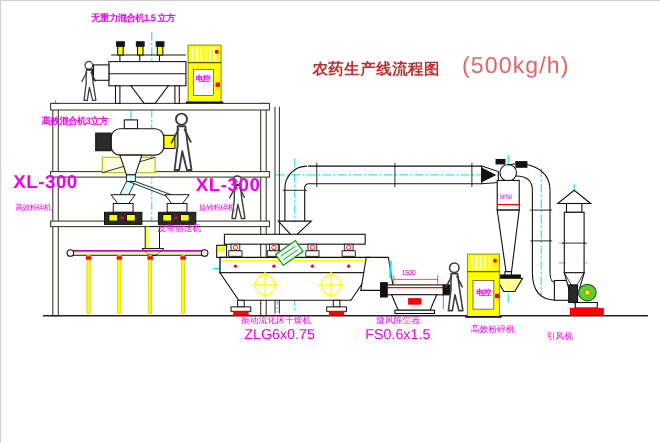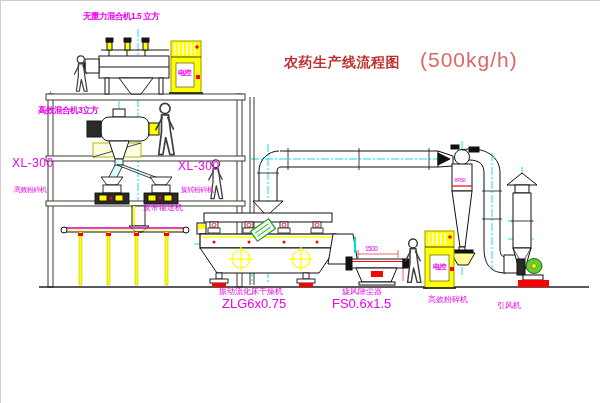--- a/index.html
+++ b/index.html
@@ -7,21 +7,21 @@
     position:relative;width:600px;height:403px;background:#ffffff;overflow:hidden;
     border-top:1px solid #cfcfcf;border-left:1px solid #cfcfcf;
     font-family:"Liberation Sans",sans-serif;
   }
   #stage svg{position:absolute;left:0;top:0;}
   .lbl{position:absolute;color:#ee00ee;white-space:nowrap;line-height:1;z-index:5;text-align:center;}
   .s8{font-size:8px;}
   .s8b{font-size:8.5px;font-weight:bold;letter-spacing:-0.5px;}
   .s7{font-size:7px;letter-spacing:-0.5px;}
   .s5{font-size:5.5px;letter-spacing:-0.5px;}
-  .model{font-size:12px;font-weight:400;letter-spacing:0.5px;}
+  .model{font-size:17px;font-weight:700;letter-spacing:0.5px;}
   .model-mid{font-size:13px;}
   .cab{font-size:7px;font-weight:bold;letter-spacing:-0.5px;}
   #title{position:absolute;left:283px;top:47px;display:flex;align-items:flex-end;gap:20px;z-index:5;text-align:center;}
   #title .cn{font-size:14px;font-weight:bold;color:#c03030;letter-spacing:0.5px;}
   #title .cap{font-size:21px;font-weight:400;color:#dd6666;letter-spacing:1px;}
 </style>
 </head>
 <body>
 
 <div id="stage">

